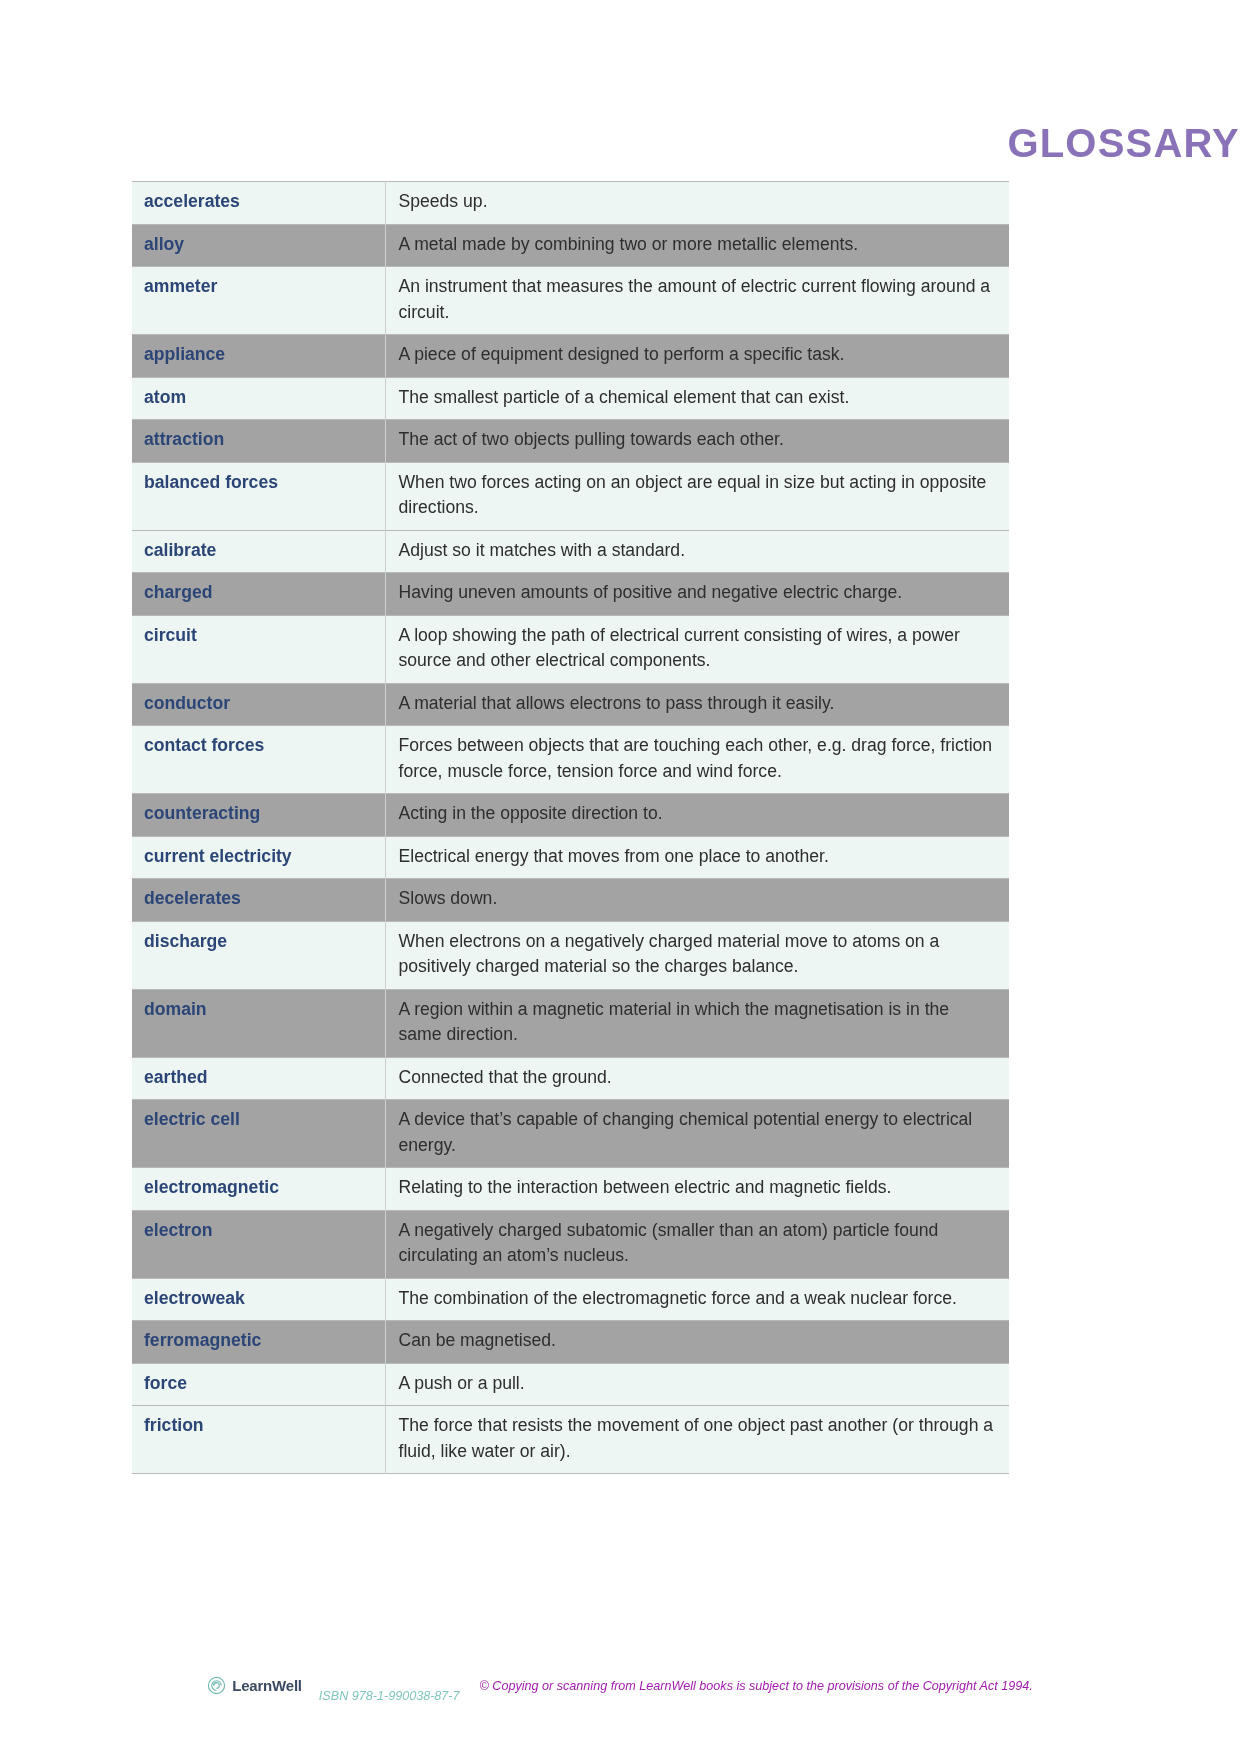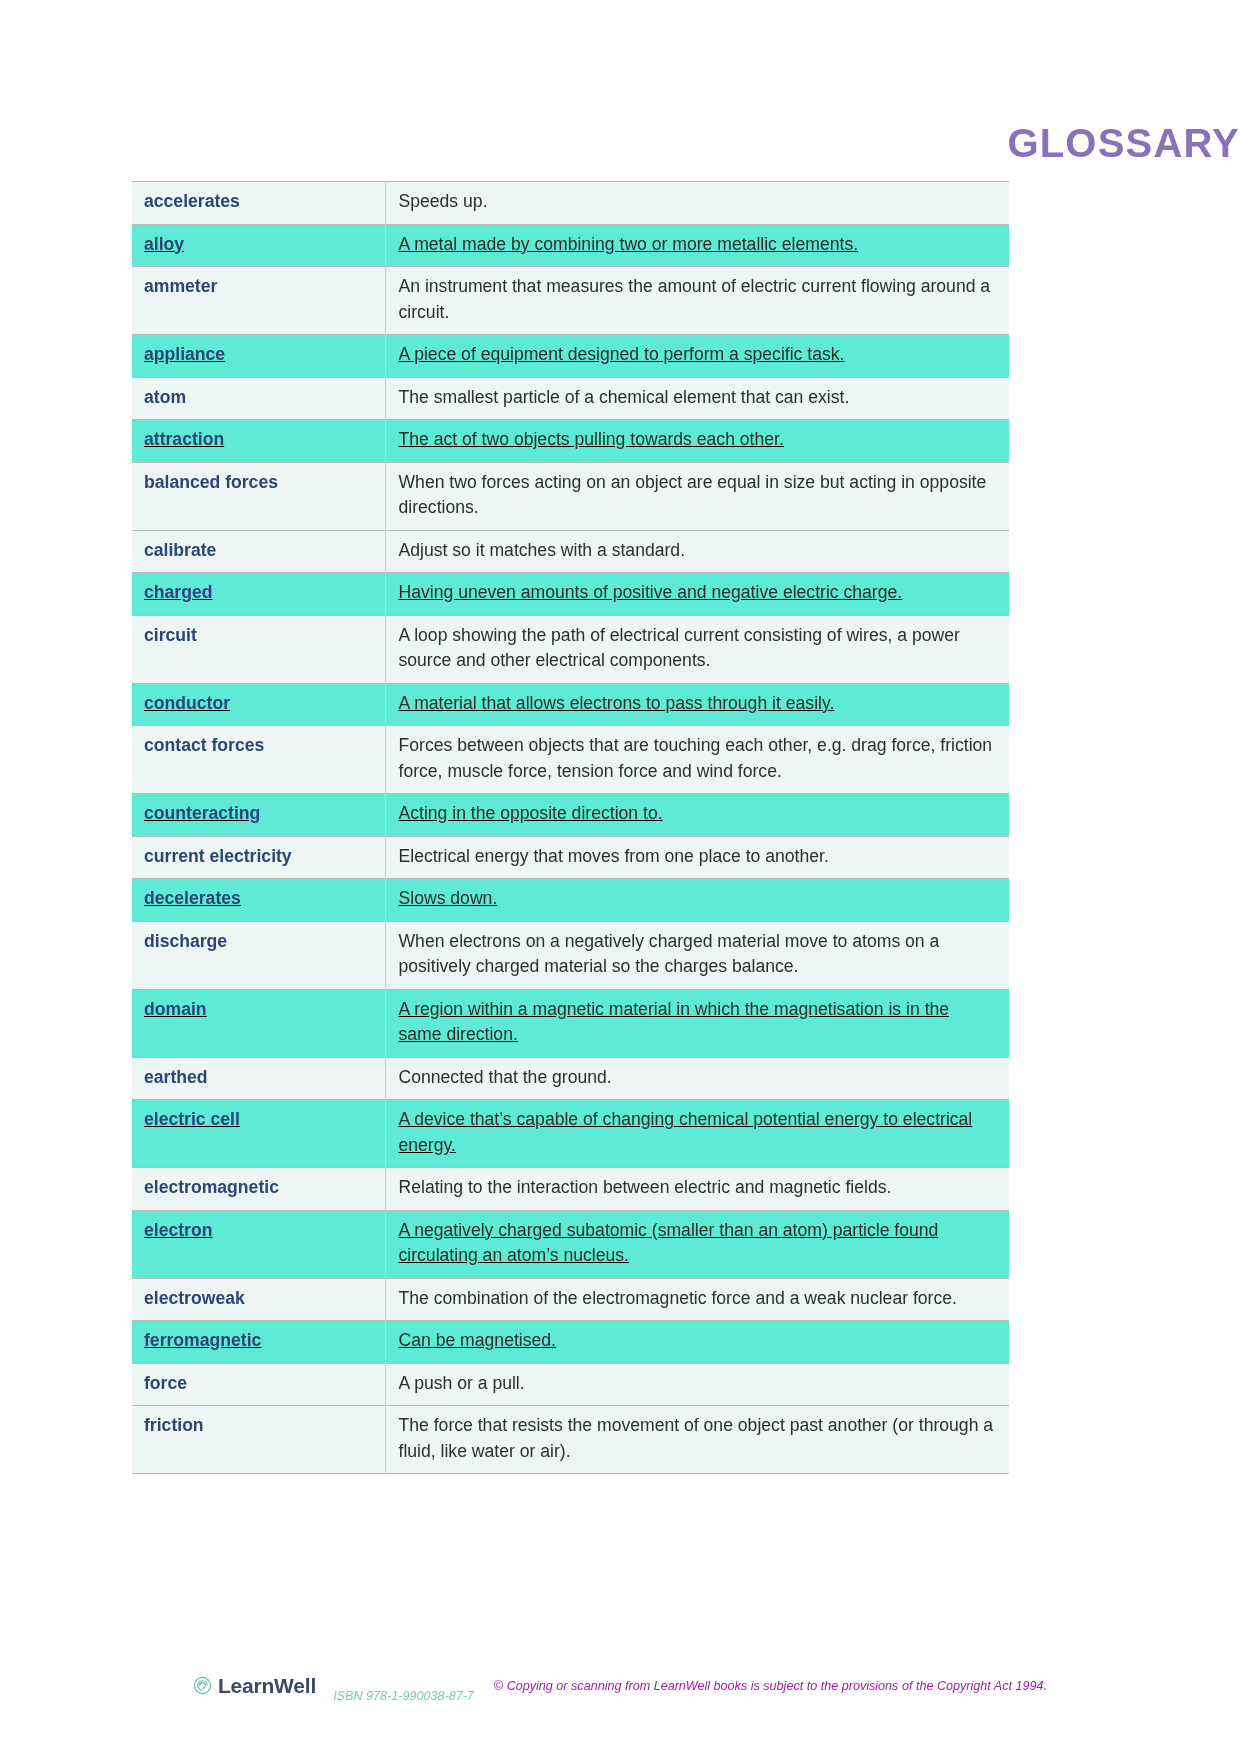--- a/index.html
+++ b/index.html
@@ -67,21 +67,21 @@
   }
 
   .col-def {
     padding-left: 13px !important;
     padding-right: 14px !important;
     box-sizing: border-box;
     color: #2e2e2e;
   }
 
   .row-mint { background: #edf6f2; padding-left: 16px; }
-  .row-pink { background: #5eead4; text-decoration: underline; }
+  .row-pink { background: #a3a3a3; }
 
   .footer {
     position: absolute;
     left: 0;
     top: 1668px;
     width: 1240px;
     display: flex;
     align-items: center;
     justify-content: center;
     gap: 9px;
@@ -94,21 +94,21 @@
   }
 
   .brand-mark {
     width: 19px;
     height: 19px;
     flex: 0 0 auto;
     display: block;
   }
 
   .brand-name {
-    font-size: 21px;
+    font-size: 15px;
     font-weight: bold;
     color: #3a4a63;
     letter-spacing: -0.2px;
     white-space: nowrap;
   }
 
   .isbn {
     font-size: 12.6px;
     font-style: italic;
     color: #7fc7bd;

